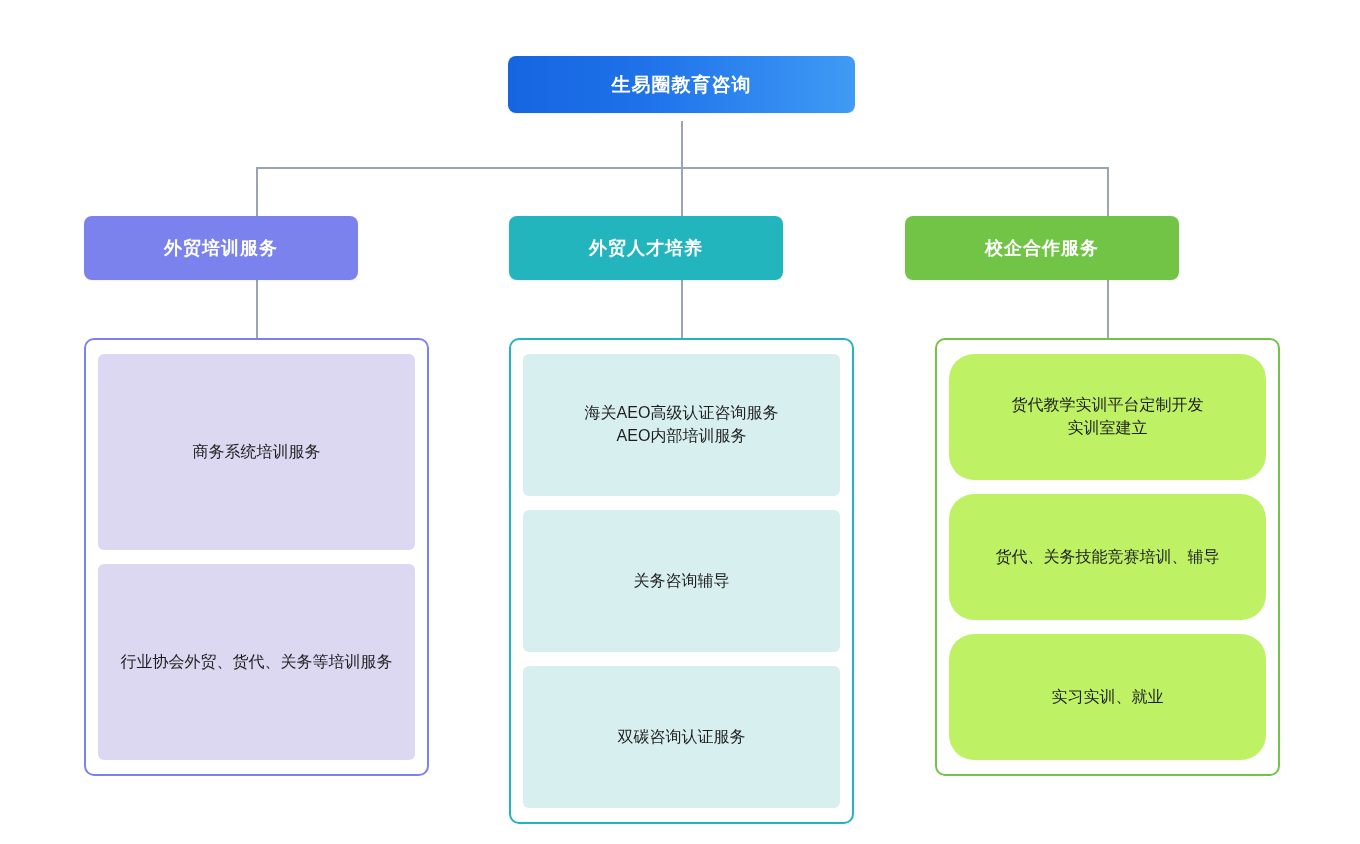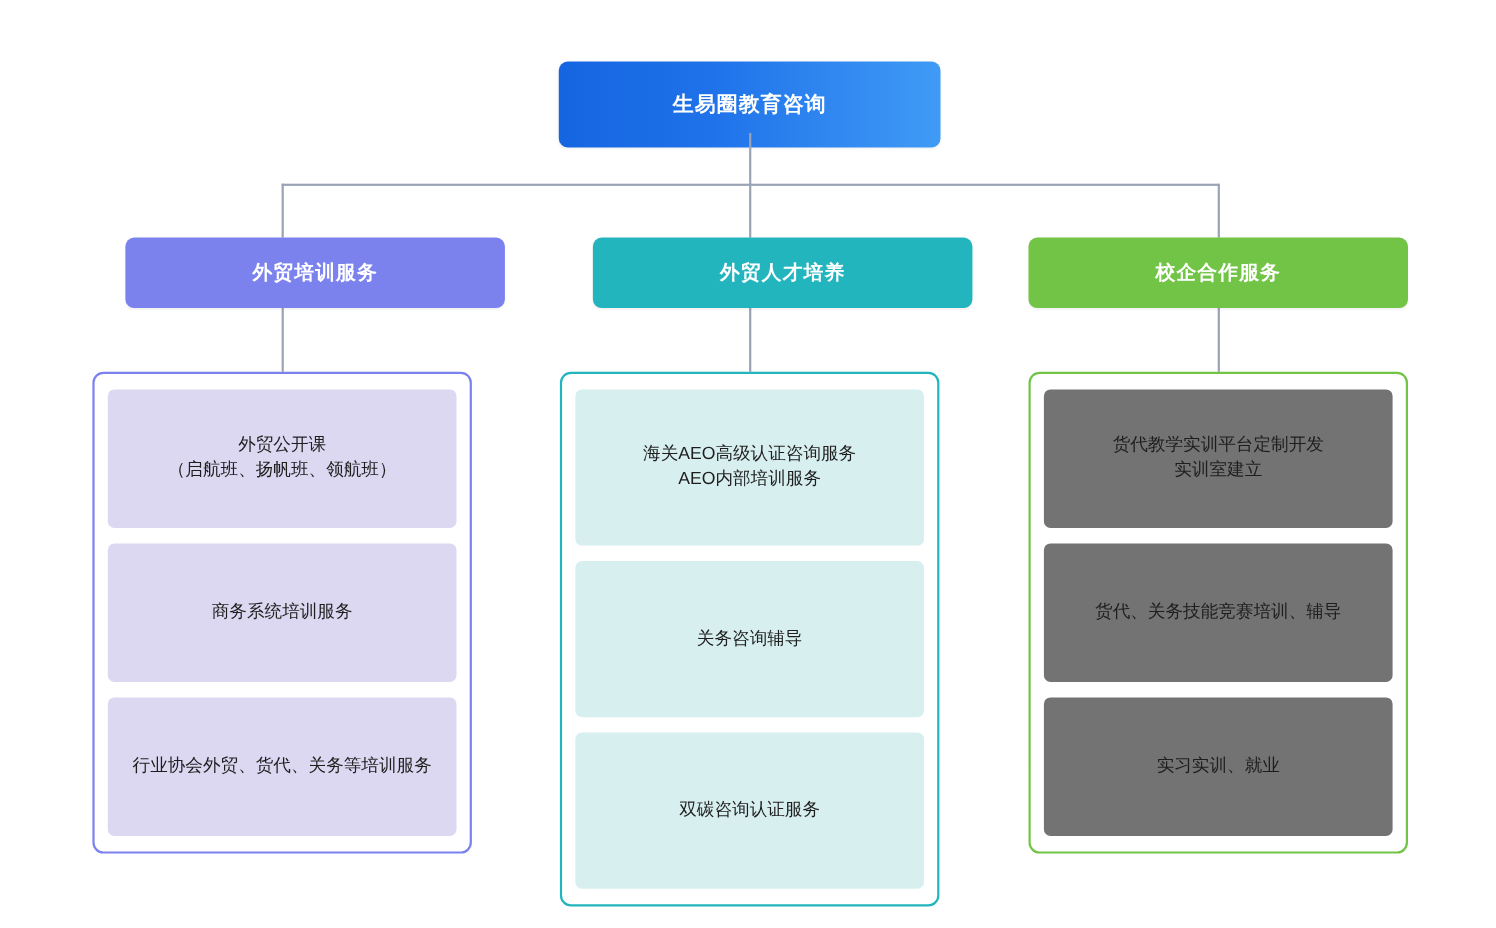--- a/index.html
+++ b/index.html
@@ -19,21 +19,21 @@
     height: 844px;
     background: #ffffff;
   }
 
   
   .root-node {
     position: absolute;
     left: 508px;
     top: 56px;
     width: 347px;
-    height: 78px;
+    height: 57px;
     border-radius: 8px;
     background: linear-gradient(to right, #1565e0 0%, #1f72ea 40%, #3f9bf5 100%);
     display: flex;
     align-items: center;
     justify-content: center;
     color: #ffffff;
     font-size: 19px;
     font-weight: bold;
     letter-spacing: 1px;
     box-shadow: 0 1px 2px rgba(0,0,0,0.06);
@@ -44,32 +44,31 @@
     position: absolute;
     background: #9aa4b5;
   }
   .conn-v { width: 2px; }
   .conn-h { height: 2px; }
 
   
   .cat-header {
     position: absolute;
     top: 216px;
-    width: 345px;
+    width: 274px;
     height: 64px;
     border-radius: 8px;
     display: flex;
     align-items: center;
     justify-content: center;
     color: #ffffff;
     font-size: 18px;
     font-weight: bold;
     letter-spacing: 1px;
     box-shadow: 0 1px 2px rgba(0,0,0,0.05);
-    margin-left: 30px;
   }
   .cat-header.col0 { left: 84px;  background: #7b82ee; }
   .cat-header.col1 { left: 509px; background: #23b5bd; }
   .cat-header.col2 { left: 905px; background: #72c446; }
 
   
   .group-box {
     position: absolute;
     top: 338px;
     width: 345px;
@@ -93,21 +92,21 @@
     justify-content: center;
     text-align: center;
     color: #1e1e1e;
     font-size: 16px;
     line-height: 1.42;
     padding: 8px 12px;
     flex: 1 1 0;
   }
   .group-box.col0 .item-card { background: #ddd8f2; }
   .group-box.col1 .item-card { background: #d8efef; }
-  .group-box.col2 .item-card { background: #737373; }
+  .group-box.col2 .item-card { background: #bef264; border-radius: 25px; }
 
   .item-card .line { display: block; }
 </style>
 </head>
 <body>
 
 <div id="chart-root">
 
   <div class="root-node">生易圈教育咨询</div>
 
@@ -121,26 +120,20 @@
 
   <div class="conn conn-v" style="left:256px; top:280px; height:58px;"></div>
   <div class="conn conn-v" style="left:681px; top:280px; height:58px;"></div>
   <div class="conn conn-v" style="left:1107px; top:280px; height:58px;"></div>
 
   <div class="cat-header col0">外贸培训服务</div>
   <div class="cat-header col1">外贸人才培养</div>
   <div class="cat-header col2">校企合作服务</div>
 
   <div class="group-box col0">
-    <div class="item-card">
-      <span>
-        <span class="line">外贸公开课</span>
-        <span class="line">（启航班、扬帆班、领航班）</span>
-      </span>
-    </div>
     <div class="item-card">
       <span>
         <span class="line">商务系统培训服务</span>
       </span>
     </div>
     <div class="item-card">
       <span>
         <span class="line">行业协会外贸、货代、关务等培训服务</span>
       </span>
     </div>

